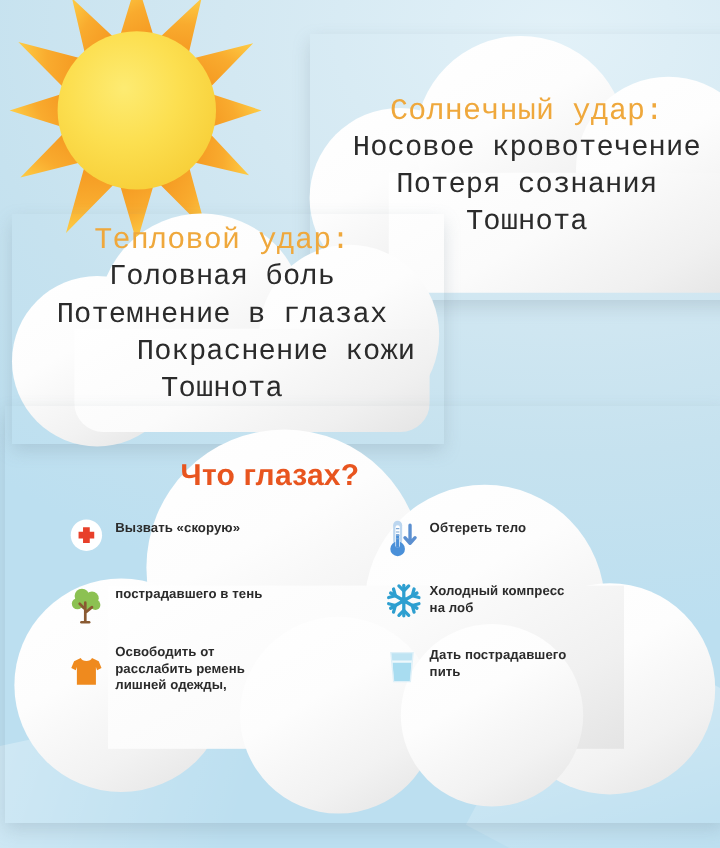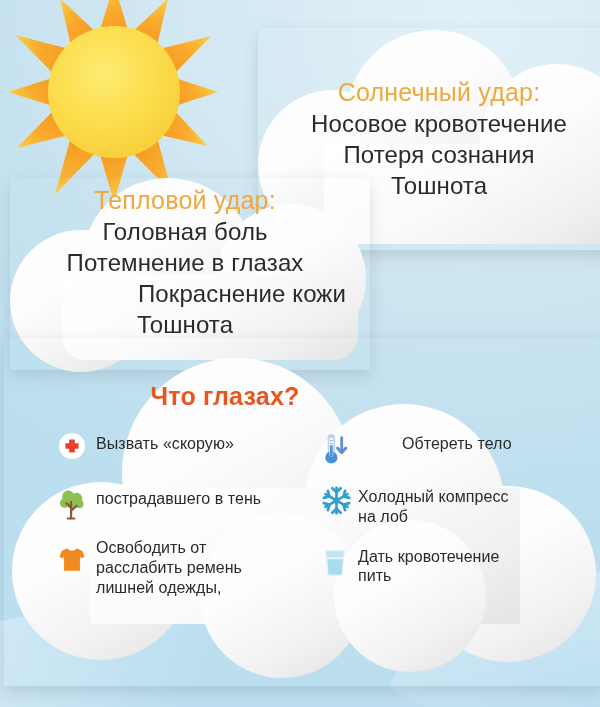--- a/index.html
+++ b/index.html
@@ -65,21 +65,21 @@
   #cloud-do{ left:4px; top:338px; width:600px; height:348px; }
   #cloud-do .l1{ left:8px;   top:144px; width:178px; height:178px; }
   #cloud-do .l2{ left:118px; top:20px;  width:230px; height:230px; }
   #cloud-do .l3{ left:300px; top:66px;  width:200px; height:200px; }
   #cloud-do .l4{ left:416px; top:148px; width:176px; height:176px; }
   #cloud-do .l5{ left:196px; top:176px; width:164px; height:164px; }
   #cloud-do .l6{ left:330px; top:182px; width:152px; height:152px; }
   #cloud-do .s1{ left:86px;  top:150px; width:430px; height:136px; }
 
   
-  .cloud-text{ position:absolute; text-align:center; z-index:6; }
+  .cloud-text{ position:absolute; text-align:center; z-index:6;font-family:Liberation Mono, monospace; }
 
   .c-title{
     font-size:25px; font-weight:400; line-height:1.18;
     letter-spacing:.2px;
     white-space:nowrap;
   }
   .c-line{
     font-size:24px; font-weight:400; line-height:1.30;
     letter-spacing:.1px;
     white-space:nowrap;
@@ -104,31 +104,31 @@
   .col-left{ width:300px; padding-left:58px; }
   .col-right{ width:300px; padding-left:22px; }
 
   .do-item{ display:flex; align-items:flex-start; margin-bottom:15px; }
   .do-ico{
     flex:0 0 auto; width:30px; height:34px;
     margin-right:8px; position:relative;
   }
   .col-right .do-ico{ width:30px; margin-right:6px; }
   .do-txt{
-    font-size:16px; line-height:1.24;
-    padding-top:2px; letter-spacing:.05px;
+    font-size:11px; line-height:1.24;
+    padding-top:2px; letter-spacing:.05px;font-weight:bold;
   }
   .col-left .it2 .do-ico{ margin-top:2px; }
   .col-left .it3 .do-ico{ margin-top:10px; }
   .col-right .it2 .do-ico{ margin-top:1px; }
   .col-right .it3 .do-ico{ margin-top:2px; }
 
   .col-left .it1{ margin-bottom:21px; }
   .col-left .it2{ margin-bottom:13px; }
-  .col-right .it1{ margin-bottom:19px;gap:44px; }
+  .col-right .it1{ margin-bottom:19px; }
   .col-right .it2{ margin-bottom:18px; }
 
   svg{ display:block; overflow:visible; }
 </style>
 </head>
 <body>
 
 <div id="poster">
 
   <div class="bg-streak streak-a"></div>
@@ -310,21 +310,21 @@
       <div class="do-item it3">
         <div class="do-ico">
           <svg viewBox="0 0 28 32" width="26" height="30">
             <path d="M4 4 L24 4 L21.5 30 L6.5 30 Z" fill="#eef8fc"></path>
             <path d="M5.6 13 L22.4 13 L21.5 30 L6.5 30 Z" fill="#a8dcf0"></path>
             <path d="M4 4 L24 4 L23.3 11 L4.7 11 Z" fill="#bfe4f3"></path>
             <path d="M4 4 L24 4 L21.5 30 L6.5 30 Z" fill="none" stroke="#dff0f8" stroke-width="1.2"></path>
           </svg>
         </div>
         <div class="do-txt" style="color: rgb(43, 43, 43);">
-          <div>Дать кровотечение</div>
+          <div>Дать пострадавшего</div>
           <div>пить</div>
         </div>
       </div>
 
     </div>
   </div>
 
 </div>
 
 </body></html>

